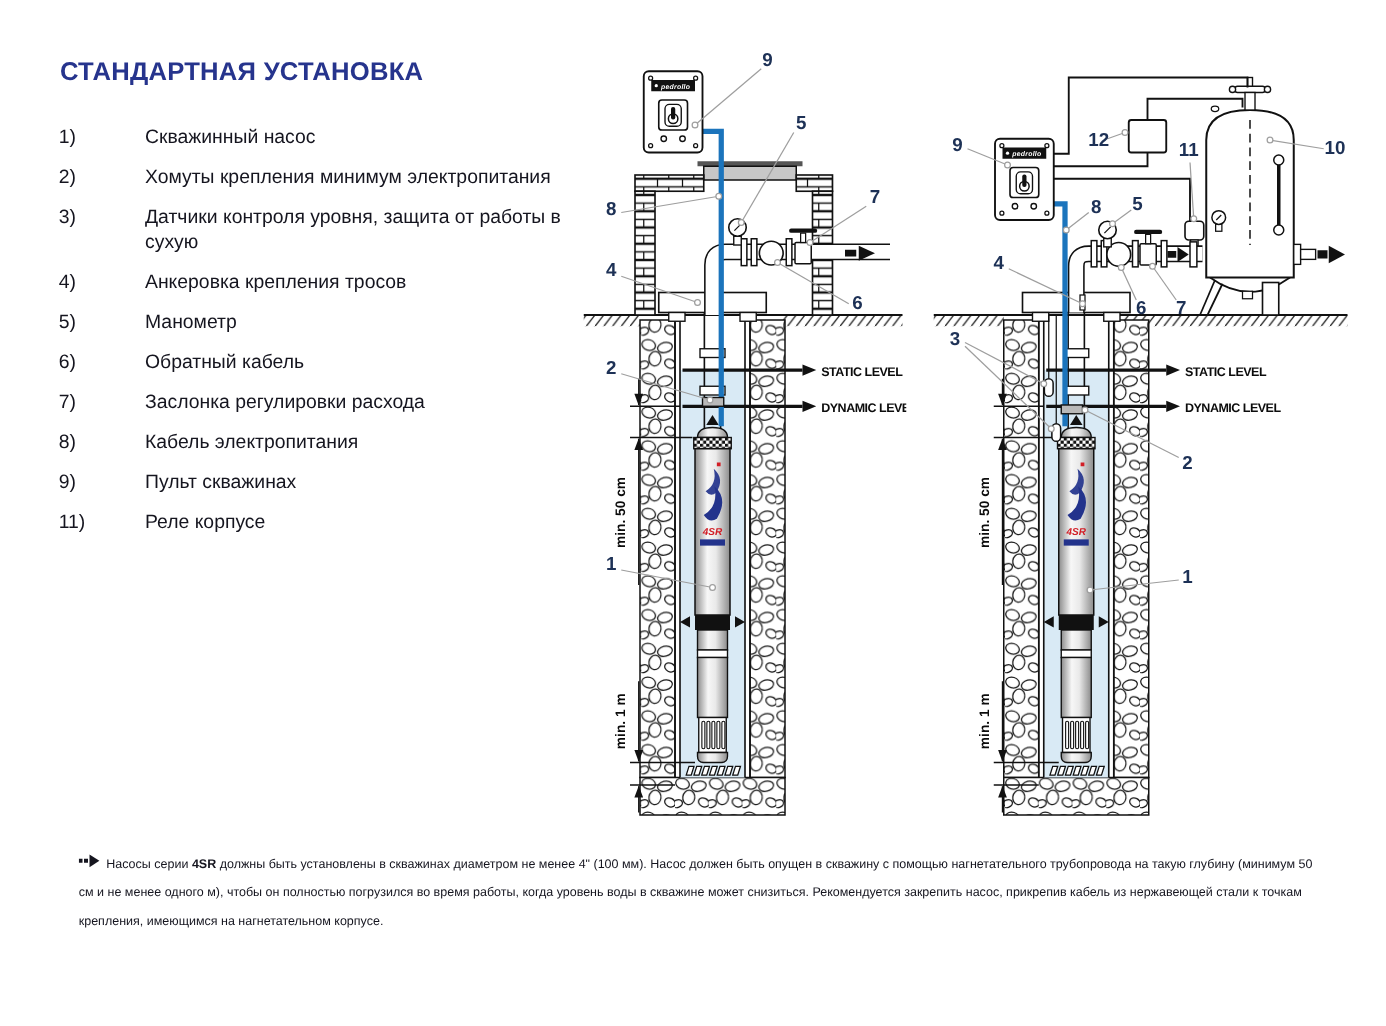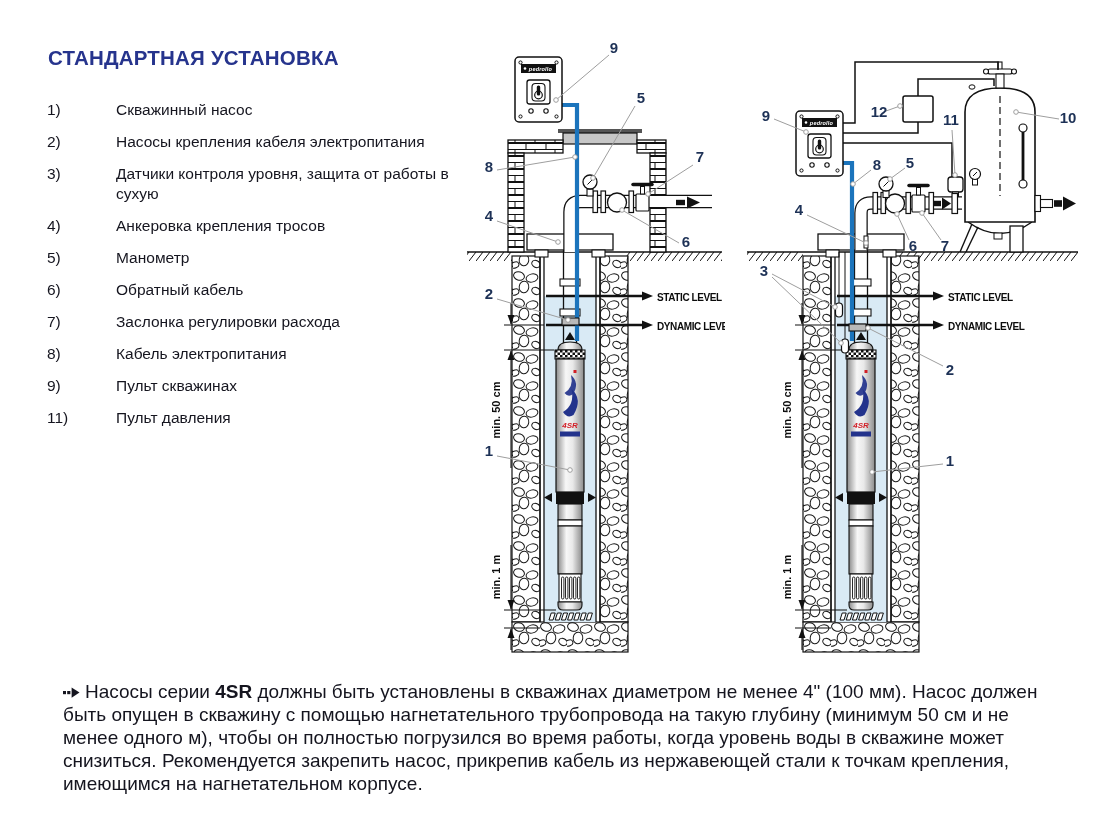--- a/index.html
+++ b/index.html
@@ -11,21 +11,21 @@
   .title{
     position:absolute;left:48px;top:46px;margin:0;
     font-size:20.5px;font-weight:bold;color:#26348d;letter-spacing:.2px;
   }
   ol.parts{position:absolute;left:47px;top:100px;margin:0;padding:0;list-style:none;width:432px;}
   ol.parts li{display:flex;font-size:15.5px;color:#15151f;line-height:19.5px;margin-bottom:12.6px;}
   ol.parts .num{flex:0 0 30px;}
   ol.parts .lbl{flex:1;margin-left:39px;}
   .footer{
     position:absolute;left:63px;top:680px;width:992px;margin:0;
-    font-size:19px;line-height:23px;color:#15151f;
+    font-size:10px;line-height:23px;color:#15151f;
   }
   .footer .arr{display:inline-block;margin-right:5px;position:relative;top:0px;}
   .dgm{position:absolute;}
   
   .callout{font-family:"Liberation Sans",sans-serif;font-size:15px;font-weight:bold;fill:#1d3156;}
   .lvl{font-family:"Liberation Sans",sans-serif;font-size:10px;font-weight:bold;fill:#0c0c0c;letter-spacing:-.4px;}
   .dim{font-family:"Liberation Sans",sans-serif;font-size:11px;font-weight:bold;fill:#0c0c0c;}
   .brand{font-family:"Liberation Sans",sans-serif;font-size:5.5px;font-weight:bold;font-style:italic;fill:#ffffff;letter-spacing:.2px;}
   .model{font-family:"Liberation Sans",sans-serif;font-size:8px;font-weight:bold;font-style:italic;fill:#d21e26;}
   .ldr{stroke:#9e9e9e;stroke-width:1;fill:none;}
@@ -41,21 +41,21 @@
 
   <ol class="parts">
 
       <li>
         <span class="num">1)</span>
         <span class="lbl">Скважинный насос</span>
       </li>
 
       <li>
         <span class="num">2)</span>
-        <span class="lbl">Насосы крепления кабеля электропитания</span>
+        <span class="lbl">Хомуты крепления минимум электропитания</span>
       </li>
 
       <li>
         <span class="num">3)</span>
         <span class="lbl">Датчики контроля уровня, защита от работы в сухую</span>
       </li>
 
       <li>
         <span class="num">4)</span>
         <span class="lbl">Анкеровка крепления тросов</span>
@@ -82,21 +82,21 @@
       </li>
 
       <li>
         <span class="num">9)</span>
         <span class="lbl">Пульт скважинах</span>
       </li>
 
 
       <li>
         <span class="num">11)</span>
-        <span class="lbl">Пульт давления</span>
+        <span class="lbl">Реле корпусе</span>
       </li>
 
     </ol>
 
   <svg width="0" height="0" style="position:absolute" aria-hidden="true">
     <defs>
       <pattern id="stones" width="27" height="27" patternUnits="userSpaceOnUse">
         <rect width="27" height="27" fill="#fff"></rect>
         <g fill="#fff" stroke="#161616" stroke-width="1">
           <ellipse cx="6" cy="6" rx="5.5" ry="4.2" transform="rotate(18 6 6)"></ellipse>

